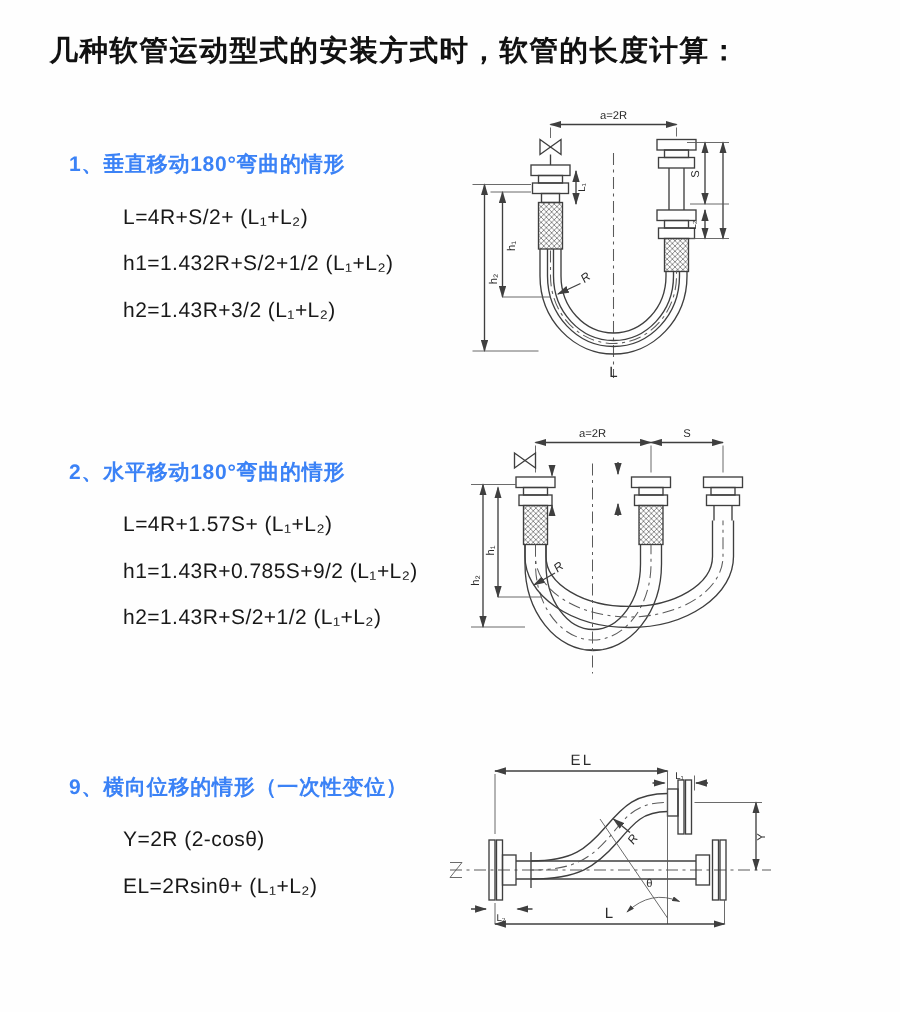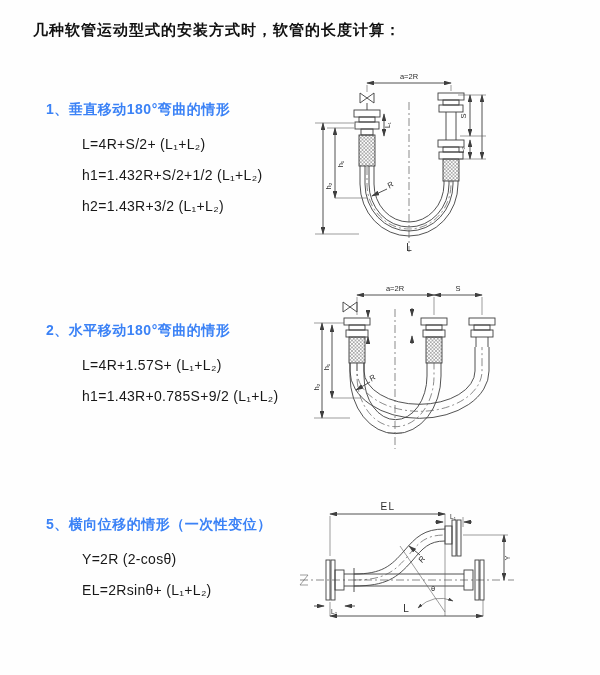--- a/index.html
+++ b/index.html
@@ -6,35 +6,35 @@
   body {
     width:600px; height:675px;
     background:#ffffff;
     font-family:"Liberation Sans", sans-serif;
     color:#1f1f1f;
     overflow:hidden;
   }
   .page { position:relative; width:600px; height:675px; background:#fefefe; }
   .page-title {
     position:absolute; left:33px; top:21px;
-    font-size:15px; font-weight:bold; letter-spacing:1px;
+    font-size:19px; font-weight:bold; letter-spacing:1px;
     color:#111;
   }
   .sec { position:absolute; left:46px; }
   .sec-heading {
     font-size:14px; font-weight:bold; letter-spacing:0.5px;
     margin:0 0 9px 0; color:#3b82f6; white-space:nowrap;
   }
   .formula {
     font-size:14px; letter-spacing:0.3px;
     margin-left:36px; height:31px;
     display:flex; align-items:center; color:#181818; white-space:nowrap;
   }
   #sec1 { top:101px; }
-  #sec2 { top:322px; }
+  #sec2 { top:306px; }
   #sec3 { top:516px; }
   svg.diagram { position:absolute; }
   #dia1 { left:310px; top:66px; }
   #dia2 { left:303px; top:281px; }
   #dia3 { left:296px; top:498px; }
   .ln   { stroke:#3f3f3f; stroke-width:0.9; fill:none; }
   .thin { stroke:#5a5a5a; stroke-width:0.6; fill:none; }
   .cl   { stroke:#5a5a5a; stroke-width:0.7; fill:none; stroke-dasharray:8 3 2 3; }
   .braid{ stroke:#3f3f3f; stroke-width:0.9; }
   .dlabel { font-size:7.5px; fill:#2a2a2a; }
@@ -53,24 +53,25 @@
     <div class="sec-heading">1、垂直移动180°弯曲的情形</div>
     <div class="formula">L=4R+S/2+ (L₁+L₂)</div>
     <div class="formula">h1=1.432R+S/2+1/2 (L₁+L₂)</div>
     <div class="formula">h2=1.43R+3/2 (L₁+L₂)</div>
   </div>
 
   <div class="sec" id="sec2">
     <div class="sec-heading">2、水平移动180°弯曲的情形</div>
     <div class="formula">L=4R+1.57S+ (L₁+L₂)</div>
     <div class="formula">h1=1.43R+0.785S+9/2 (L₁+L₂)</div>
+    <div class="formula">h2=1.43R+S/2+1/2 (L₁+L₂)</div>
   </div>
 
   <div class="sec" id="sec3">
-    <div class="sec-heading">5、横向位移的情形（一次性变位）</div>
+    <div class="sec-heading">9、横向位移的情形（一次性变位）</div>
     <div class="formula">Y=2R (2-cosθ)</div>
     <div class="formula">EL=2Rsinθ+ (L₁+L₂)</div>
   </div>
 
   <svg id="dia1" class="diagram" width="280" height="192" viewBox="0 0 280 192">
     <defs>
       <marker id="ar1" viewBox="0 0 10 6" refX="9" refY="3" markerWidth="9" markerHeight="5.4" orient="auto-start-reverse">
         <path d="M0 0 L10 3 L0 6 z" fill="#3f3f3f"></path>
       </marker>
       <pattern id="hz1" width="3.5" height="3.5" patternUnits="userSpaceOnUse">

